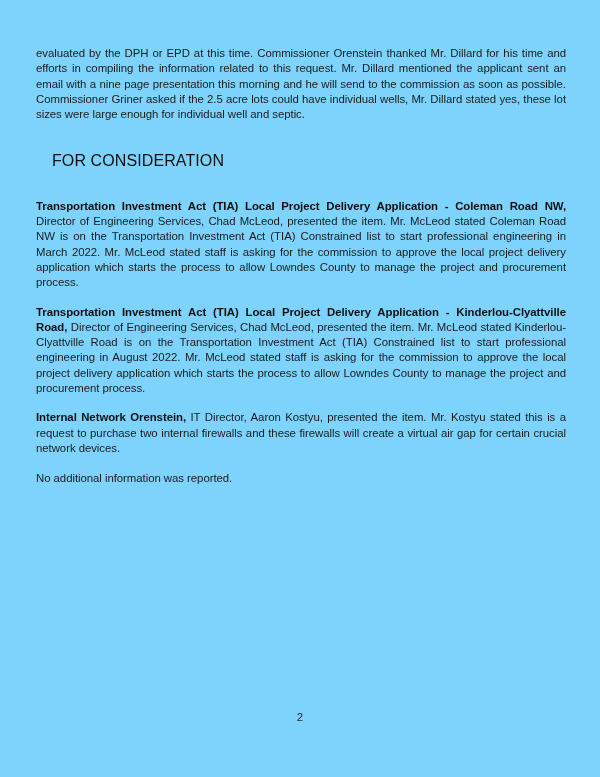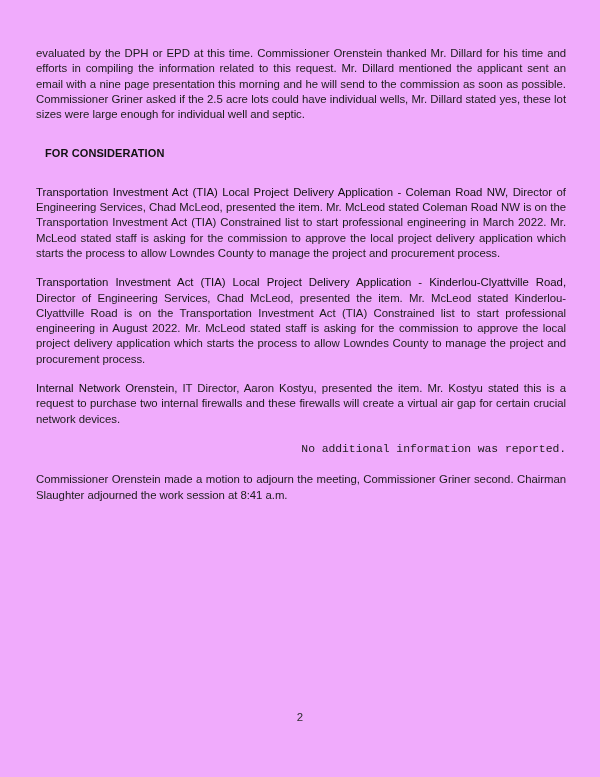--- a/index.html
+++ b/index.html
@@ -13,54 +13,53 @@
     height: 777px;
     font-family: "Liberation Sans", sans-serif;
     color: #1b1b1b;
     position: relative;
     overflow: hidden;
   }
   .page {
     position: relative;
     width: 600px;
     height: 777px;
-    background: #f0abfc;
+    background: #7dd3fc;
     box-sizing: border-box;
     padding: 46px 34px 0 36px;
   }
   .doc-body {
     width: 530px;
   }
   p.para {
     margin: 0;
     font-size: 11.4px;
     line-height: 15.3px;
     text-align: justify;
     text-justify: inter-word;
     color: #1b1b1b;
     letter-spacing: -0.05px;
   }
   p.para.tight {
-    text-align: right;
-    font-family: Liberation Mono, monospace;
+    text-align: left;
   }
   .gap-sm { height: 14px; }
   .gap-md { height: 15px; }
   .gap-item { height: 14px; }
   h2.section-heading {
-    margin: 9px;
-    font-size: 11px;
+    margin: 16px;
+    font-size: 16px;
     line-height: 15.3px;
-    font-weight: bold;
+    font-weight: normal;
     color: #111111;
     letter-spacing: 0.1px;
     text-align: left;
   }
   .lead {
-    font-weight: normal;
+    font-weight: bold;
     color: #111111;
   }
   .page-number {
     position: absolute;
     left: 0;
     right: 0;
     top: 710px;
     text-align: center;
     font-size: 11.4px;
     line-height: 14px;
@@ -90,18 +89,17 @@
     <div class="gap-item"></div>
 
     <p class="para"><span class="lead">Internal Network Orenstein,</span><span> IT Director, Aaron Kostyu, presented the item.  Mr. Kostyu stated this is a request to purchase two internal firewalls and these firewalls will create a virtual air gap for certain crucial network devices.</span></p>
 
     <div class="gap-md"></div>
 
     <p class="para tight">No additional information was reported.</p>
 
     <div class="gap-md"></div>
 
-    <p class="para">Commissioner Orenstein made a motion to adjourn the meeting, Commissioner Griner second. Chairman Slaughter adjourned the work session at 8:41 a.m.</p>
 
   </div>
 
   <div class="page-number">2</div>
 </div>
 
 </body></html>

